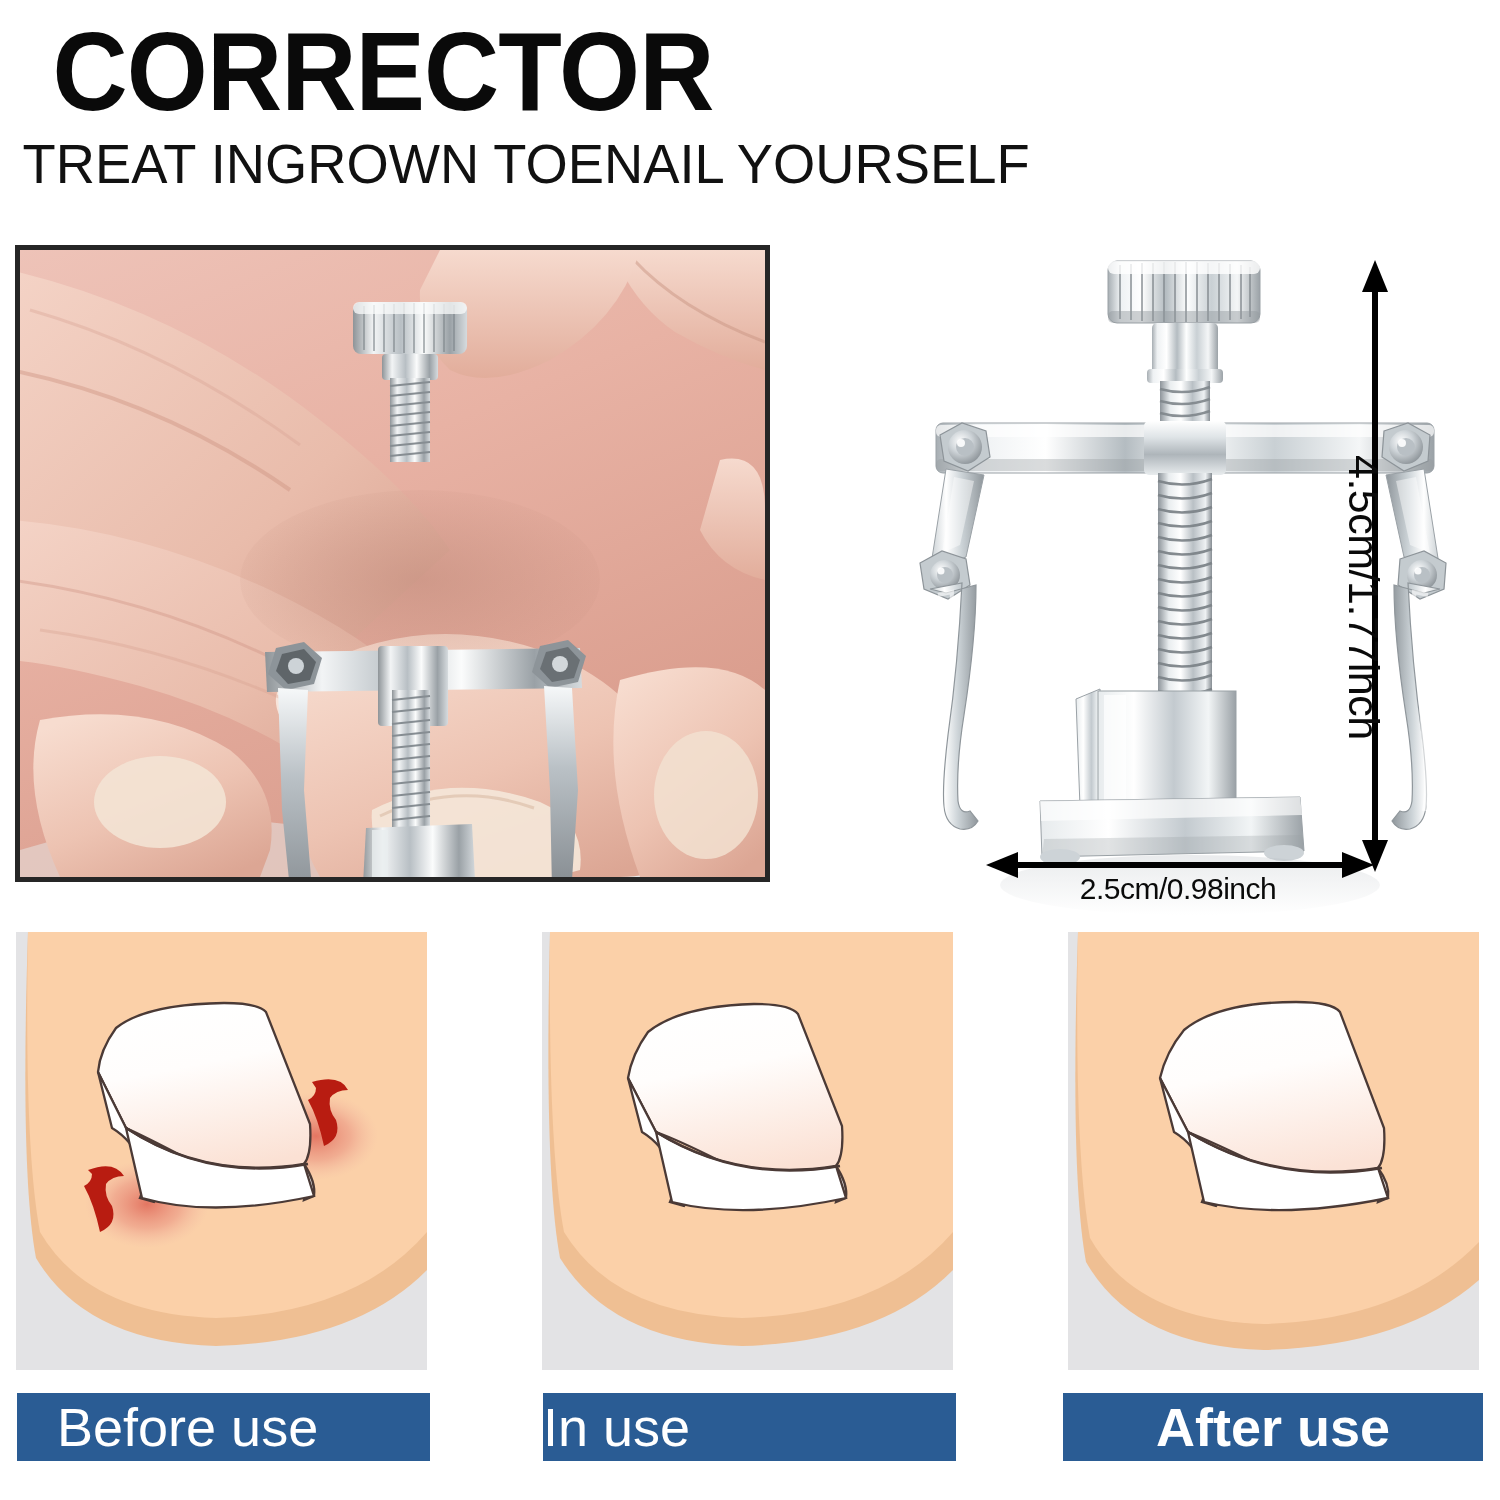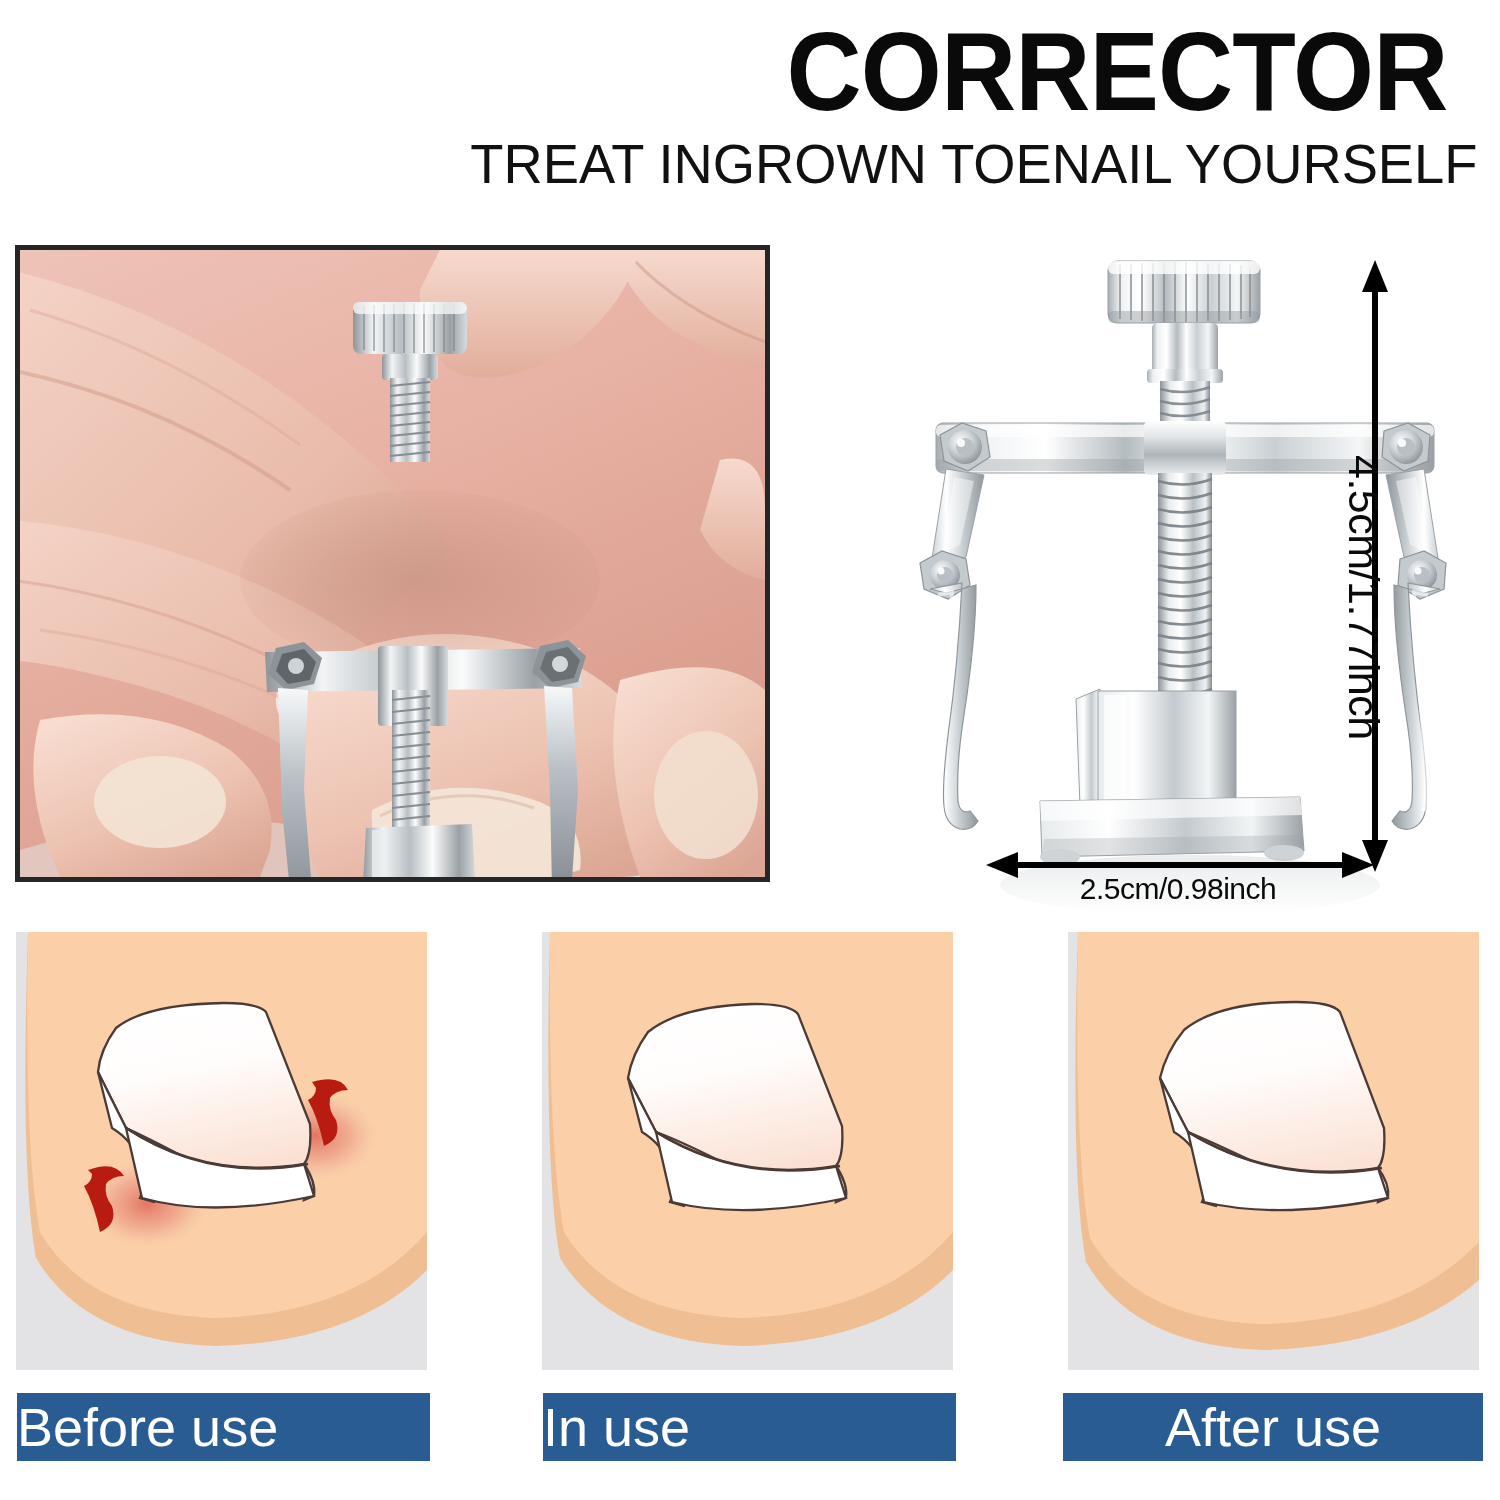--- a/index.html
+++ b/index.html
@@ -16,21 +16,21 @@
     -webkit-font-smoothing: antialiased;
   }
 
   
   #header {
     position: absolute;
     left: 0;
     top: 0;
     width: 1192px;
     height: 225px;
-    text-align: right;
+    text-align: left;
   }
   #title {
     position: absolute;
     left: 0;
     top: 16px;
     width: 1500px;
     font-size: 112px;
     font-weight: bold;
     letter-spacing: -1px;
     color: #0a0a0a;
@@ -118,23 +118,23 @@
     position: absolute;
     top: 1393px;
     height: 68px;
     background: #2a5c94;
     color: #ffffff;
     font-size: 54px;
     line-height: 68px;
     white-space: nowrap;
     overflow: hidden;
   }
-  #banner-0 { left: 17px;   width: 413px; text-align: left;   box-sizing: border-box; }
+  #banner-0 { left: 17px;   width: 413px; text-align: left;   padding-left: 40px; box-sizing: border-box; }
   #banner-1 { left: 543px;  width: 413px; }
-  #banner-2 { left: 1063px; width: 420px; text-align: center; }
+  #banner-2 { left: 1063px; width: 420px; text-align: center; font-weight: bold; }
 </style>
 </head>
 <body>
 
 <div id="header">
   <div id="title">CORRECTOR</div>
   <div id="subtitle">TREAT INGROWN TOENAIL YOURSELF</div>
 </div>
 
 <div id="photo">

